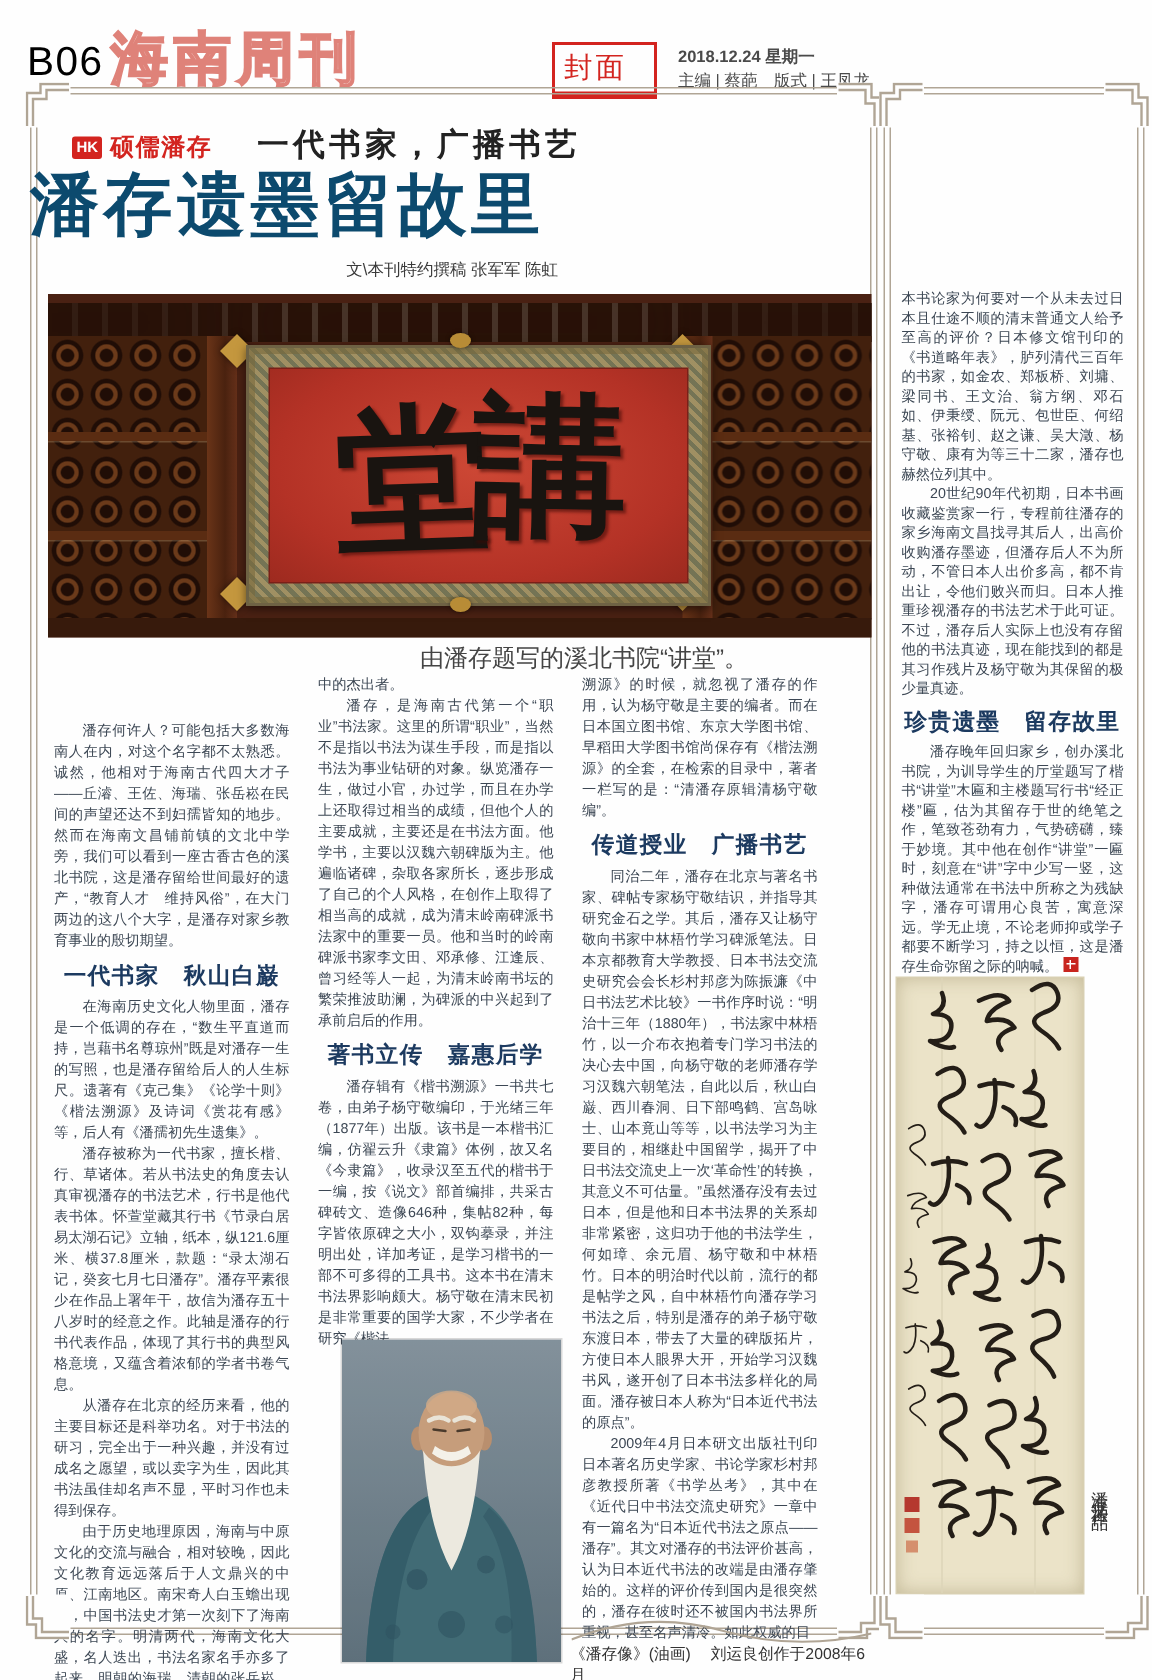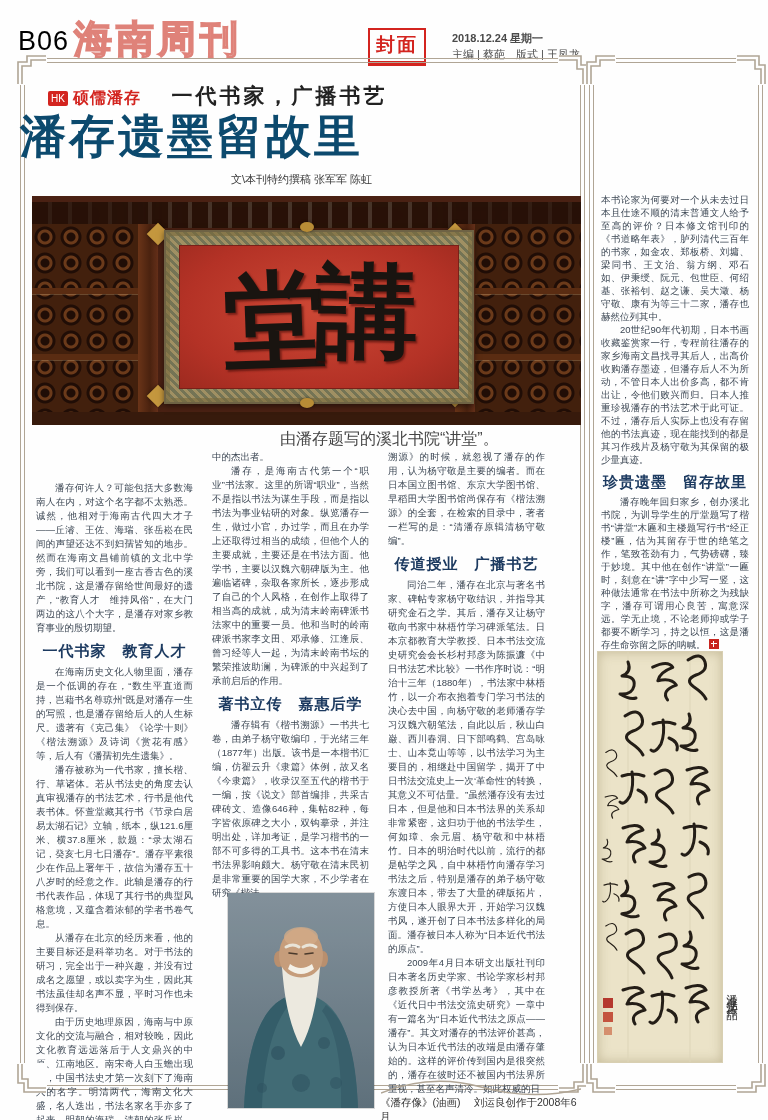--- a/index.html
+++ b/index.html
@@ -3,35 +3,35 @@
 <meta charset="utf-8">
 <style>
   html,body{margin:0;padding:0;background:#fff;}
   #page{position:relative;width:768px;height:1120px;background:#fefefe;overflow:hidden;
         font-family:"Liberation Sans",sans-serif;color:#3c4550;}
   
   .pageno{position:absolute;left:18px;top:26px;font-size:27px;color:#000000;letter-spacing:1px;}
   .masthead{position:absolute;left:74px;top:14px;font-size:38px;font-weight:bold;letter-spacing:4px;
             color:#f6ddd8;-webkit-text-stroke:1.5px #df8279;}
   .badge{position:absolute;left:368px;top:28px;border:2px solid #d3241f;border-bottom:5px solid #d3241f;
-         padding:2px 6px 3px 6px;color:#d3241f;font-size:19px;font-weight:bold;letter-spacing:2px;}
+         padding:2px 18px 3px 6px;color:#d3241f;font-size:19px;font-weight:normal;letter-spacing:2px;}
   .hdates{position:absolute;left:452px;top:30px;font-size:11px;color:#4a4a4a;line-height:16px;}
   .hdates .d1{font-weight:bold;}
   
   .frame{position:absolute;border:1px solid #b0a595;}
   .frame::before{content:"";position:absolute;inset:3px;border:1px solid #b0a595;pointer-events:none;}
   #frame-main{left:20px;top:58px;width:563px;height:1030px;}
   #frame-right{left:589px;top:58px;width:172px;height:1030px;}
   svg.corner{position:absolute;width:30px;height:30px;background:#fefefe;z-index:3;}
   .tl{left:-4px;top:-4px;} .tr{right:-4px;top:-4px;transform:rotate(90deg);}
   .br{right:-4px;bottom:-4px;transform:rotate(180deg);} .bl{left:-4px;bottom:-4px;transform:rotate(270deg);}
   .scrollarc{position:absolute;left:360px;bottom:-8px;z-index:3;}
   
   .tagline{position:absolute;left:48px;top:88px;display:flex;align-items:center;gap:5px;z-index:4;}
-  .taglogo{background:#d3241f;color:#fff;font-size:10px;font-weight:normal;padding:2px 3px;border-radius:2px;}
+  .taglogo{background:#d3241f;color:#fff;font-size:10px;font-weight:bold;padding:2px 3px;border-radius:2px;}
   .taglabel{color:#d3241f;font-size:16px;font-weight:bold;letter-spacing:1px;}
   .kicker{position:absolute;left:20px;top:82px;width:519px;text-align:center;font-size:21px;
           color:#222;letter-spacing:3px;font-weight:600;z-index:2;}
   .title{position:absolute;left:20px;top:106px;width:563px;text-align:left;font-size:46px;
          color:#0c4a6e;font-weight:900;letter-spacing:3px;z-index:2;}
   .byline{position:absolute;left:20px;top:172px;width:563px;text-align:center;font-size:11px;color:#3a3a3a;z-index:2;}
   
   #photo{position:absolute;left:32px;top:196px;width:549px;height:229px;background:#4a2113;overflow:hidden;z-index:2;}
   .slats{position:absolute;left:0;right:0;top:6px;height:26px;
          background:repeating-linear-gradient(90deg,#2f160b 0 16px,#d3c8b8 16px 20px);
@@ -155,21 +155,21 @@
         <span class="pchar right">講</span>
       </div>
     </div>
     <div class="goldmed" style="left:268px;top:26px;"></div>
     <div class="goldmed" style="left:268px;top:202px;"></div>
   </div>
   <div class="photocap">由潘存题写的溪北书院“讲堂”。</div>
 
   <div class="col" id="col1">
     <p class="bp ind">潘存何许人？可能包括大多数海南人在内，对这个名字都不太熟悉。诚然，他相对于海南古代四大才子——丘濬、王佐、海瑞、张岳崧在民间的声望还达不到妇孺皆知的地步。然而在海南文昌铺前镇的文北中学旁，我们可以看到一座古香古色的溪北书院，这是潘存留给世间最好的遗产，“教育人才　维持风俗”，在大门两边的这八个大字，是潘存对家乡教育事业的殷切期望。</p>
-    <p class="bp sec">一代书家　教育人才</p>
+    <p class="bp sec">一代书家　秋山白巌</p>
     <p class="bp ind">在海南历史文化人物里面，潘存是一个低调的存在，“数生平直道而持，岂藉书名尊琼州”既是对潘存一生的写照，也是潘存留给后人的人生标尺。遗著有《克己集》《论学十则》《楷法溯源》及诗词《赏花有感》等，后人有《潘孺初先生遗集》。</p>
     <p class="bp ind">潘存被称为一代书家，擅长楷、行、草诸体。若从书法史的角度去认真审视潘存的书法艺术，行书是他代表书体。怀萱堂藏其行书《节录白居易太湖石记》立轴，纸本，纵121.6厘米、横37.8厘米，款题：“录太湖石记，癸亥七月七日潘存”。潘存平素很少在作品上署年干，故信为潘存五十八岁时的经意之作。此轴是潘存的行书代表作品，体现了其行书的典型风格意境，又蕴含着浓郁的学者书卷气息。</p>
     <p class="bp ind">从潘存在北京的经历来看，他的主要目标还是科举功名。对于书法的研习，完全出于一种兴趣，并没有过成名之愿望，或以卖字为生，因此其书法虽佳却名声不显，平时习作也未得到保存。</p>
     <p class="bp ind">由于历史地理原因，海南与中原文化的交流与融合，相对较晚，因此文化教育远远落后于人文鼎兴的中原、江南地区。南宋奇人白玉蟾出现时，中国书法史才第一次刻下了海南人的名字。明清两代，海南文化大盛，名人迭出，书法名家名手亦多了起来，明朝的海瑞、清朝的张岳崧、潘存是其</p>
   </div>
 
   <div class="col" id="col2">
     <p class="bp">中的杰出者。</p>
     <p class="bp ind">潘存，是海南古代第一个“职业”书法家。这里的所谓“职业”，当然不是指以书法为谋生手段，而是指以书法为事业钻研的对象。纵览潘存一生，做过小官，办过学，而且在办学上还取得过相当的成绩，但他个人的主要成就，主要还是在书法方面。他学书，主要以汉魏六朝碑版为主。他遍临诸碑，杂取各家所长，逐步形成了自己的个人风格，在创作上取得了相当高的成就，成为清末岭南碑派书法家中的重要一员。他和当时的岭南碑派书家李文田、邓承修、江逢辰、曾习经等人一起，为清末岭南书坛的繁荣推波助澜，为碑派的中兴起到了承前启后的作用。</p>
     <p class="bp sec">著书立传　嘉惠后学</p>

